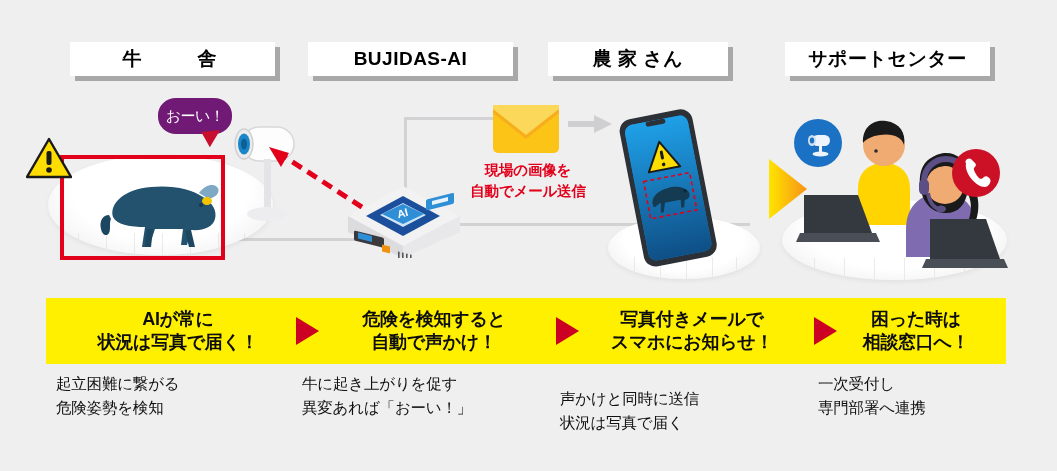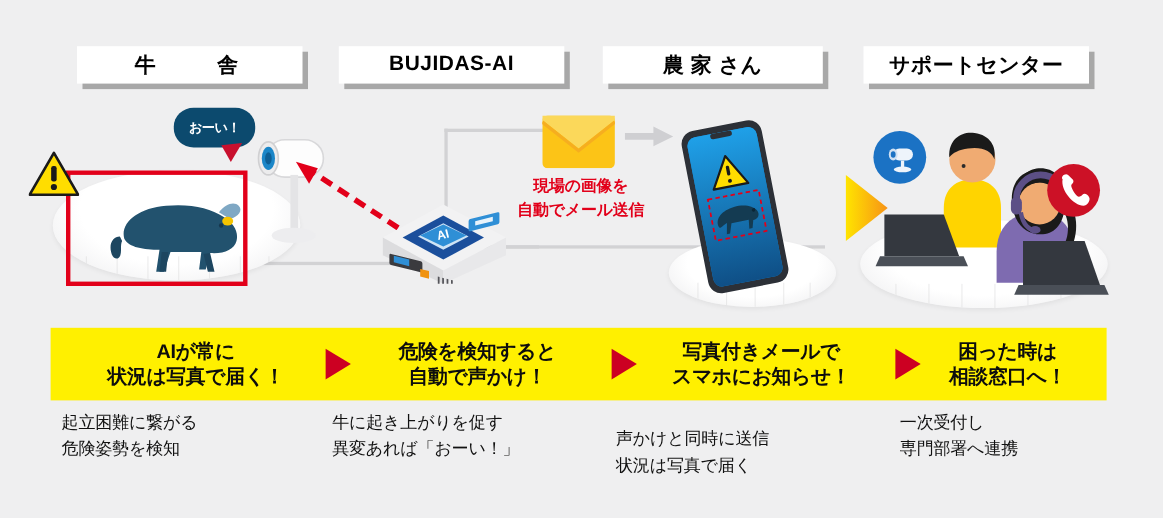--- a/index.html
+++ b/index.html
@@ -15,21 +15,21 @@
   .tabs{position:absolute;top:0;left:0;width:1057px;height:100px;}
   .tab{
     position:absolute;top:42px;height:34px;
     background:#fff;color:#000;
     display:flex;align-items:center;justify-content:center;
     font-size:19px;font-weight:bold;letter-spacing:.5px;
     box-shadow:5px 5px 0 0 #a8a8a8;
   }
   .tab.t0{left:70px;width:205px;}
   .tab.t1{left:308px;width:205px;}
-  .tab.t2{left:548px;width:200px;}
+  .tab.t2{left:548px;width:180px;}
   .tab.t3{left:785px;width:205px;}
   .tab.wide{letter-spacing:6px;}
 
   
   .band{position:absolute;top:95px;left:0;width:1057px;height:190px;}
 
   .disc{
     position:absolute;border-radius:50%;
     background:radial-gradient(ellipse at 50% 35%,#ffffff 55%,#f4f4f5 78%,#e9e9ea 100%);
     box-shadow:0 2px 5px rgba(0,0,0,.06);
@@ -45,23 +45,23 @@
   .cow svg{width:100%;height:100%;display:block;}
   .detect-box{
     position:absolute;left:60px;top:60px;width:165px;height:105px;
     border:4px solid #e2001a;box-sizing:border-box;
   }
   .warn-tri{position:absolute;left:26px;top:42px;width:46px;height:42px;}
   .warn-tri svg{width:100%;height:100%;display:block;}
 
   .bubble{
     position:absolute;left:158px;top:3px;width:74px;height:36px;
-    background:#0c4a6e;border-radius:18px/17px;
+    background:#701a75;border-radius:18px/17px;
     display:flex;align-items:center;justify-content:center;
-    color:#fff;font-size:12px;font-weight:bold;letter-spacing:-.5px;
+    color:#fff;font-size:15px;font-weight:normal;letter-spacing:-.5px;
   }
   .bubble:after{
     content:"";position:absolute;left:44px;bottom:-13px;
     border-left:7px solid transparent;border-right:12px solid transparent;
     border-top:16px solid #c8102e;transform:rotate(-6deg);
   }
 
   .camera{position:absolute;left:218px;top:18px;width:86px;height:125px;}
   .camera svg{width:100%;height:100%;display:block;}
 

